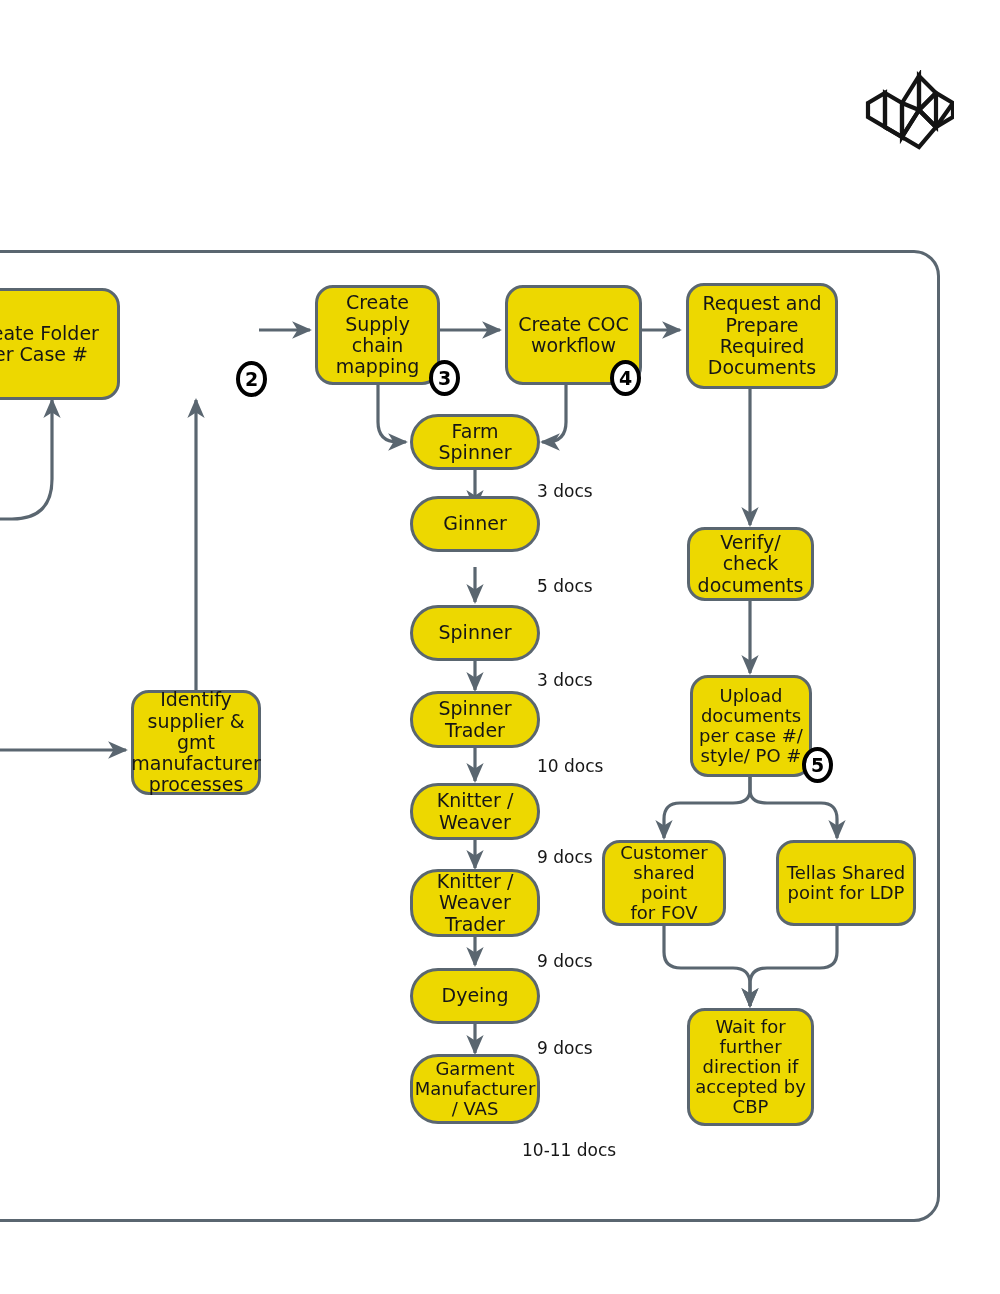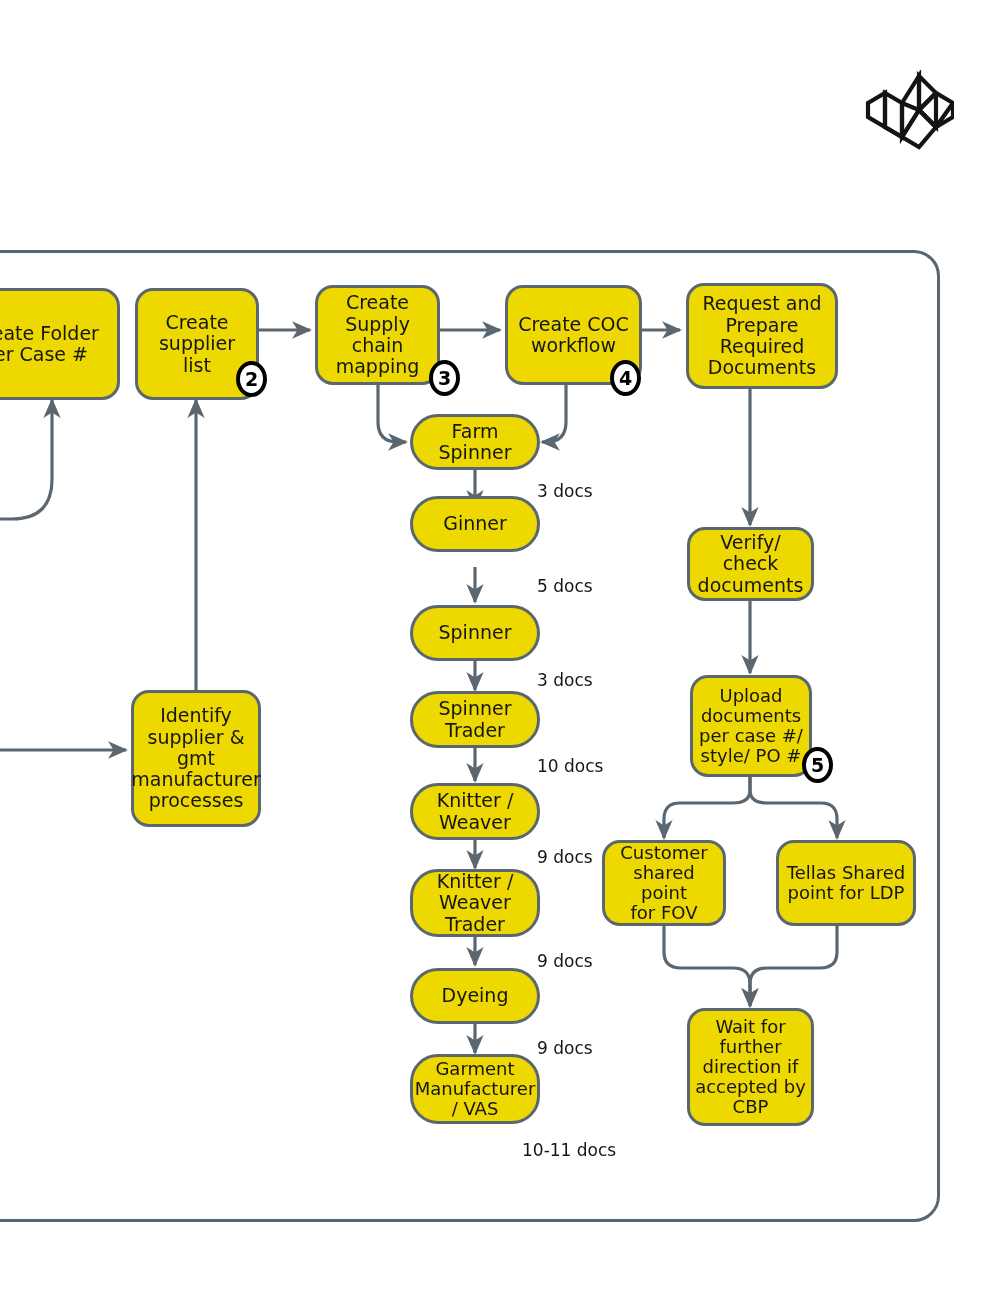--- a/index.html
+++ b/index.html
@@ -157,39 +157,37 @@
 
       <path d="M837,926 L837,952 Q837,968 820,968 L767,968 Q750,968 750,984 L750,1006"></path>
 
       <path d="M-60,750 L126,750"></path>
     </g>
   </svg>
 
   <div class="node" style="left:-50px; top:288px; width:170px; height:112px;">Create Folder
 per Case #</div>
 
-  <div class="node" style="left:135px; top:288px; width:124px; height:112px;">Create
-supplier list</div>
   <div class="badge" style="left:236px; top:361px;">2</div>
 
   <div class="node" style="left:315px; top:285px; width:125px; height:100px;">Create Supply
 chain
 mapping</div>
   <div class="badge" style="left:429px; top:360px;">3</div>
 
   <div class="node" style="left:505px; top:285px; width:137px; height:100px;">Create COC
 workflow</div>
   <div class="badge" style="left:610px; top:360px;">4</div>
 
   <div class="node" style="left:686px; top:283px; width:152px; height:106px;">Request and
 Prepare
 Required
 Documents</div>
 
-  <div class="node" style="left:131px; top:690px; width:130px; height:137px;">Identify
+  <div class="node" style="left:131px; top:690px; width:130px; height:105px;">Identify
 supplier &amp;
 gmt
 manufacturer
 processes</div>
 
   <div class="node pill" style="left:410px; top:414px; width:130px; height:56px;">Farm Spinner</div>
 
   <div class="node pill" style="left:410px; top:496px; width:130px; height:56px;">Ginner</div>
 
   <div class="node pill" style="left:410px; top:605px; width:130px; height:56px;">Spinner</div>

